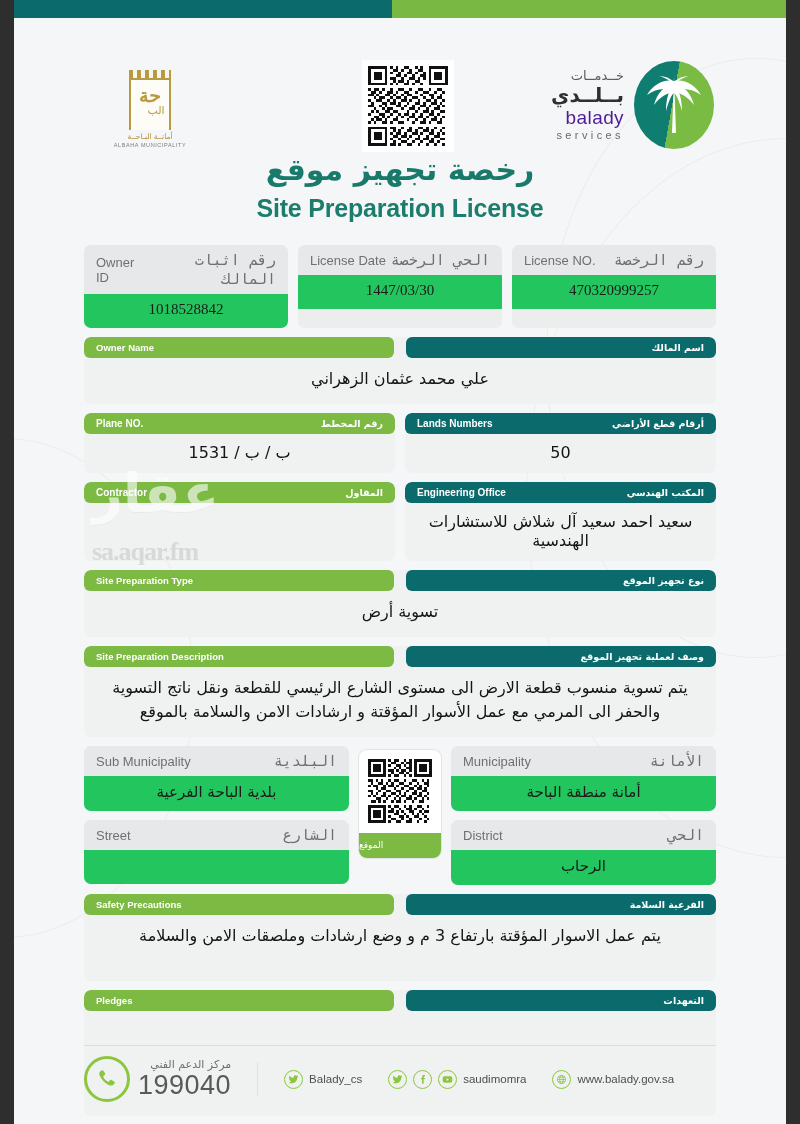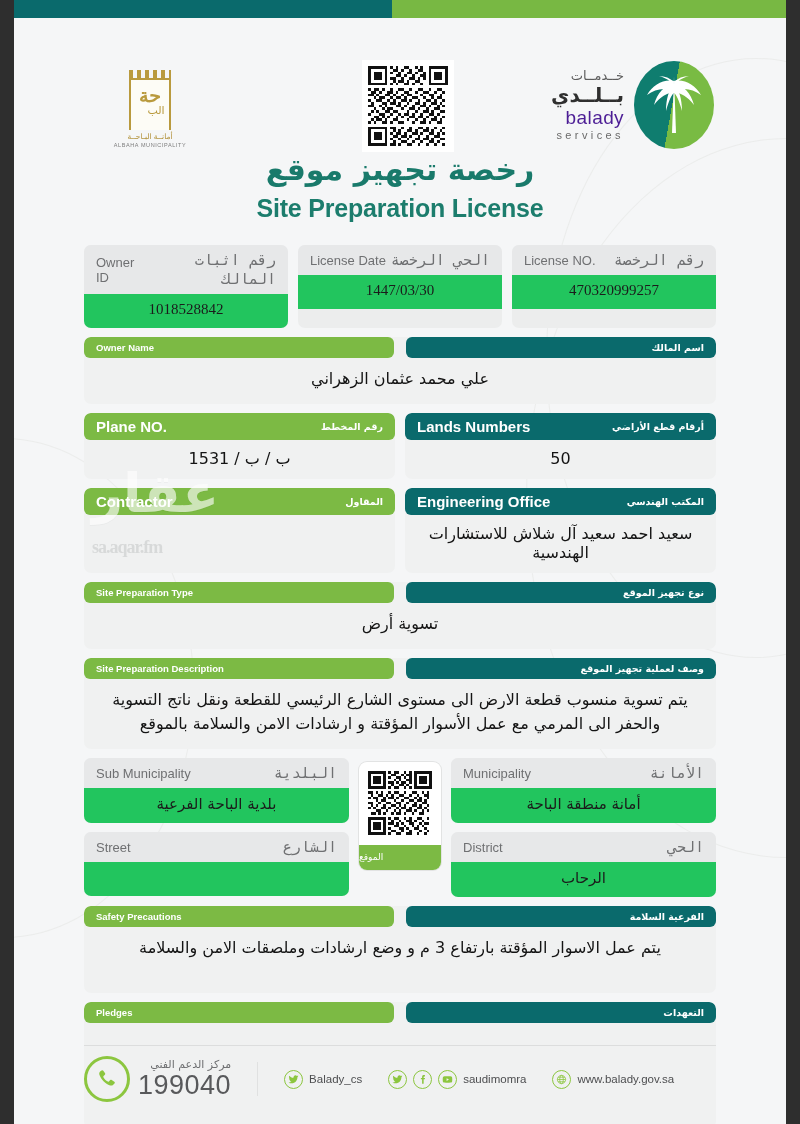--- a/index.html
+++ b/index.html
@@ -96,21 +96,21 @@
   .cp-en { font-size:13px; color:#6f7072; }
   .cp-ar { font-size:15px; color:#6f7072; direction:rtl; font-family:Liberation Mono, monospace;}
   .cp-val { text-align:center; font-size:15px; color:#1b1b1b; padding:7px 8px 10px; background:#22c55e;
             font-family:"Liberation Serif","DejaVu Serif",serif; min-height:34px;}
 
   
   .cell { flex:1; border-radius:7px; overflow:hidden; background:#f0f1f1; }
   .c-head { padding:5px 12px 5px; display:flex; justify-content:space-between; align-items:center; border-radius:6px;}
   .c-head.green { background:#7cba44; }
   .c-head.teal  { background:#0a6a6c; }
-  .c-en { font-size:15px; color:#ffffff; font-weight:bold; }
+  .c-en { font-size:10px; color:#ffffff; font-weight:bold; }
   .c-ar { font-size:9.5px; color:#ffffff; direction:rtl; font-family:"DejaVu Sans",sans-serif; font-weight:bold;}
   .c-val { text-align:center; font-size:16px; color:#141414; padding:9px 10px 11px;
            font-family:"DejaVu Sans",sans-serif; direction:rtl; min-height:34px; }
 
   
   .split { border-radius:7px; overflow:hidden; background:#f0f1f1; }
   .split-head { display:flex; gap:12px; }
   .sh-left  { flex:1; background:#7cba44; color:#fff; padding:5px 12px; border-radius:6px; font-size:9.5px; font-weight:bold;}
   .sh-right { flex:1; background:#0a6a6c; color:#fff; padding:5px 12px; border-radius:6px; font-size:9.5px; font-weight:bold; text-align:right; direction:rtl; font-family:"DejaVu Sans",sans-serif;}
   .split-val { text-align:center; font-size:16px; color:#141414; padding:9px 12px 12px; direction:rtl;
@@ -140,21 +140,21 @@
   .f-item { display:flex; align-items:center; gap:6px; }
   .f-label { font-size:11.5px; color:#4d4e50; }
   .sico { width:19px; height:19px; border-radius:50%; border:1.4px solid #8cc63f; display:flex; align-items:center; justify-content:center; color:#8cc63f; font-size:10px;}
   .sico svg { display:block; }
   .divider { width:1px; height:34px; background:#e0e1e1; }
 
   
   .wm { position:absolute; left:78px; top:452px; z-index:20; pointer-events:none; opacity:.62; }
   .wm-1 { font-size:54px; font-weight:bold; color:#ffffff; letter-spacing:-2px; line-height:.9;
           font-family:"DejaVu Sans",sans-serif; text-shadow:0 1px 0 rgba(0,0,0,.05);}
-  .wm-2 { font-size:18px; font-weight:bold; color:#c9cbcb; letter-spacing:-1px; margin-top:18px;
+  .wm-2 { font-size:26px; font-weight:bold; color:#c9cbcb; letter-spacing:-1px; margin-top:18px;
           font-family:"Liberation Serif",serif;}
 </style>
 </head>
 <body>
 
 <div class="page">
   <div class="gutter-l"></div>
   <div class="gutter-r"></div>
 
   <div class="topbar">

